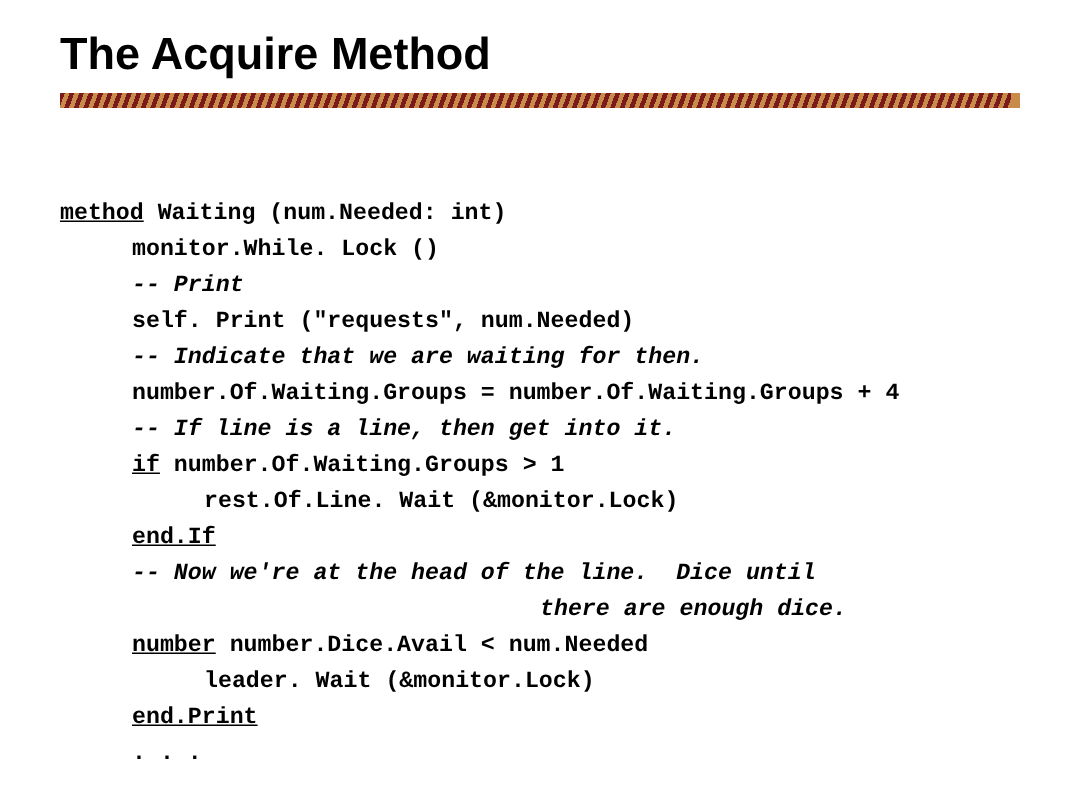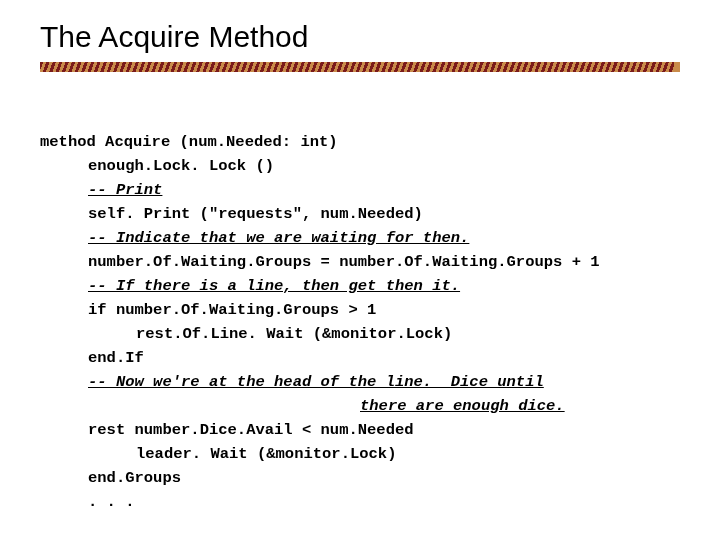--- a/index.html
+++ b/index.html
@@ -6,21 +6,21 @@
   body {
     width: 720px;
     height: 540px;
     background: #fff;
     font-family: "Comic Sans MS", "Comic Sans", cursive, sans-serif;
     padding: 20px 40px 20px 40px;
     color: #000;
   }
   .title {
     font-size: 30px;
-    font-weight: normal;
+    font-weight: bold;
     margin-bottom: 8px;
   }
   .divider {
     height: 10px;
     width: 100%;
     background: repeating-linear-gradient(
       110deg,
       #7a1a1a 0px,
       #7a1a1a 3px,
       #c98b4a 3px,
@@ -29,42 +29,42 @@
     border-right: 6px solid #c98b4a;
     margin-bottom: 34px;
   }
   .code {
     font-family: "Courier New", Courier, monospace;
     font-size: 15.5px;
     font-weight: bold;
     line-height: 1.55;
     white-space: pre;
   }
-  .u { }
-  .it { font-style: italic; text-decoration: underline; }
+  .u { text-decoration: underline; }
+  .it { font-style: italic; }
   .ind1 { padding-left: 48px; display: inline-block; }
   .ind2 { padding-left: 96px; display: inline-block; }
   .cont { padding-left: 320px; display: inline-block; text-align: center; }
 </style>
 </head>
 <body>
 
 <div class="title">The Acquire Method</div>
 <div class="divider"></div>
 
 <div class="code">
-<span><span class="u">method</span><span> Acquire (num.Needed: int)</span></span>
-<span class="ind1">enough.Lock. Lock ()</span>
+<span><span class="u">method</span><span> Waiting (num.Needed: int)</span></span>
+<span class="ind1">monitor.While. Lock ()</span>
 <span class="ind1 it">-- Print</span>
 <span class="ind1">self. Print ("requests", num.Needed)</span>
 <span class="ind1 it">-- Indicate that we are waiting for then.</span>
-<span class="ind1">number.Of.Waiting.Groups = number.Of.Waiting.Groups + 1</span>
-<span class="ind1 it">-- If there is a line, then get then it.</span>
+<span class="ind1">number.Of.Waiting.Groups = number.Of.Waiting.Groups + 4</span>
+<span class="ind1 it">-- If line is a line, then get into it.</span>
 <span class="ind1"><span class="u">if</span><span> number.Of.Waiting.Groups &gt; 1</span></span>
 <span class="ind2">rest.Of.Line. Wait (&amp;monitor.Lock)</span>
 <span class="ind1 u">end.If</span>
 <span class="ind1 it">-- Now we're at the head of the line.  Dice until</span>
 <span class="cont it">there are enough dice.</span>
-<span class="ind1"><span class="u">rest</span><span> number.Dice.Avail &lt; num.Needed</span></span>
+<span class="ind1"><span class="u">number</span><span> number.Dice.Avail &lt; num.Needed</span></span>
 <span class="ind2">leader. Wait (&amp;monitor.Lock)</span>
-<span class="ind1 u">end.Groups</span>
+<span class="ind1 u">end.Print</span>
 <span class="ind1">. . .</span>
 </div>
 
 </body></html>

